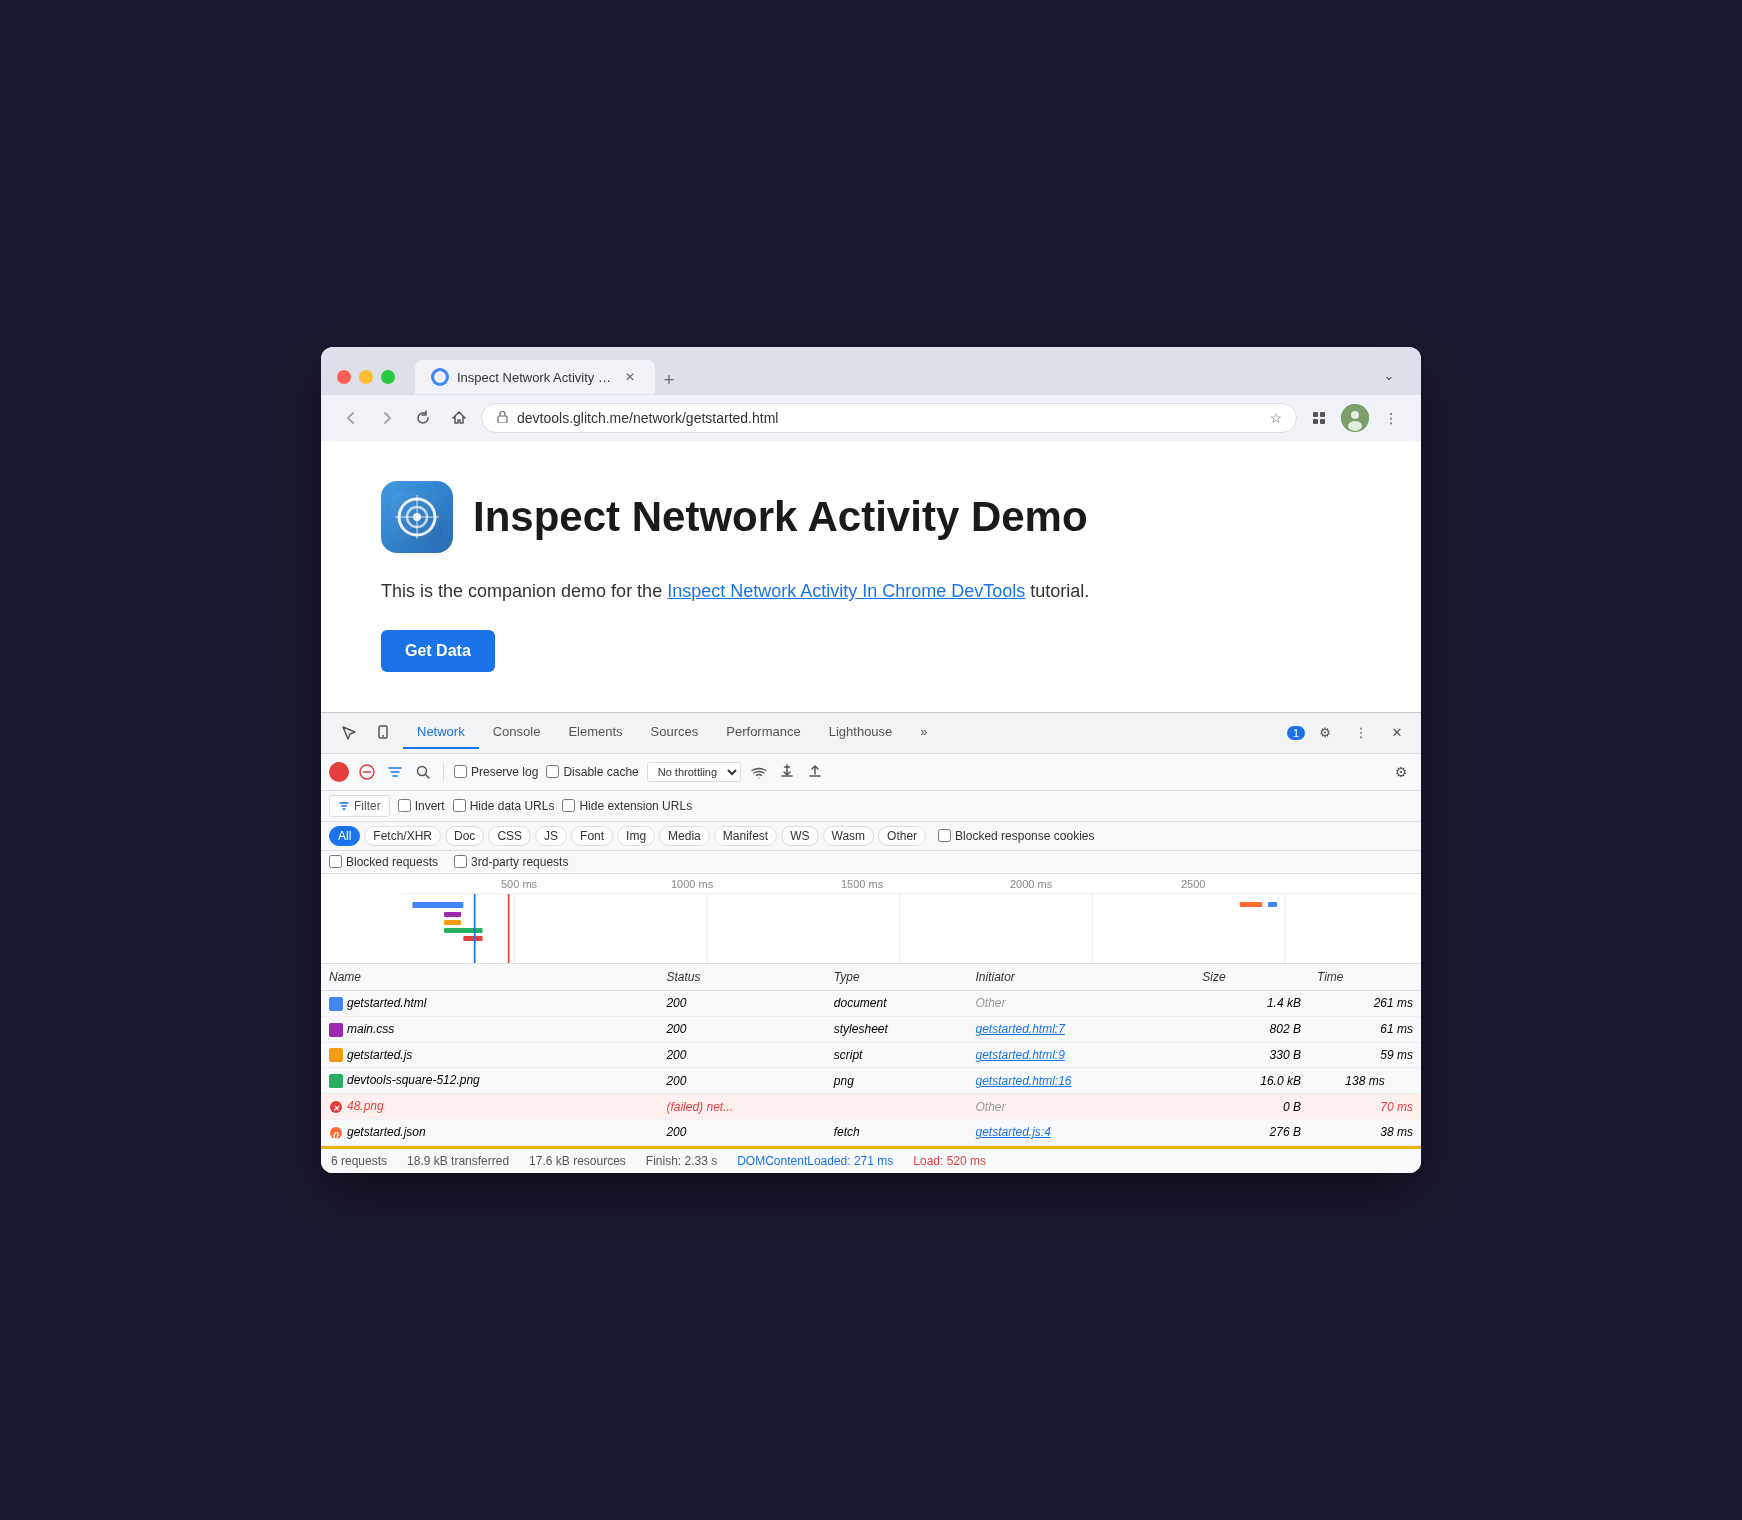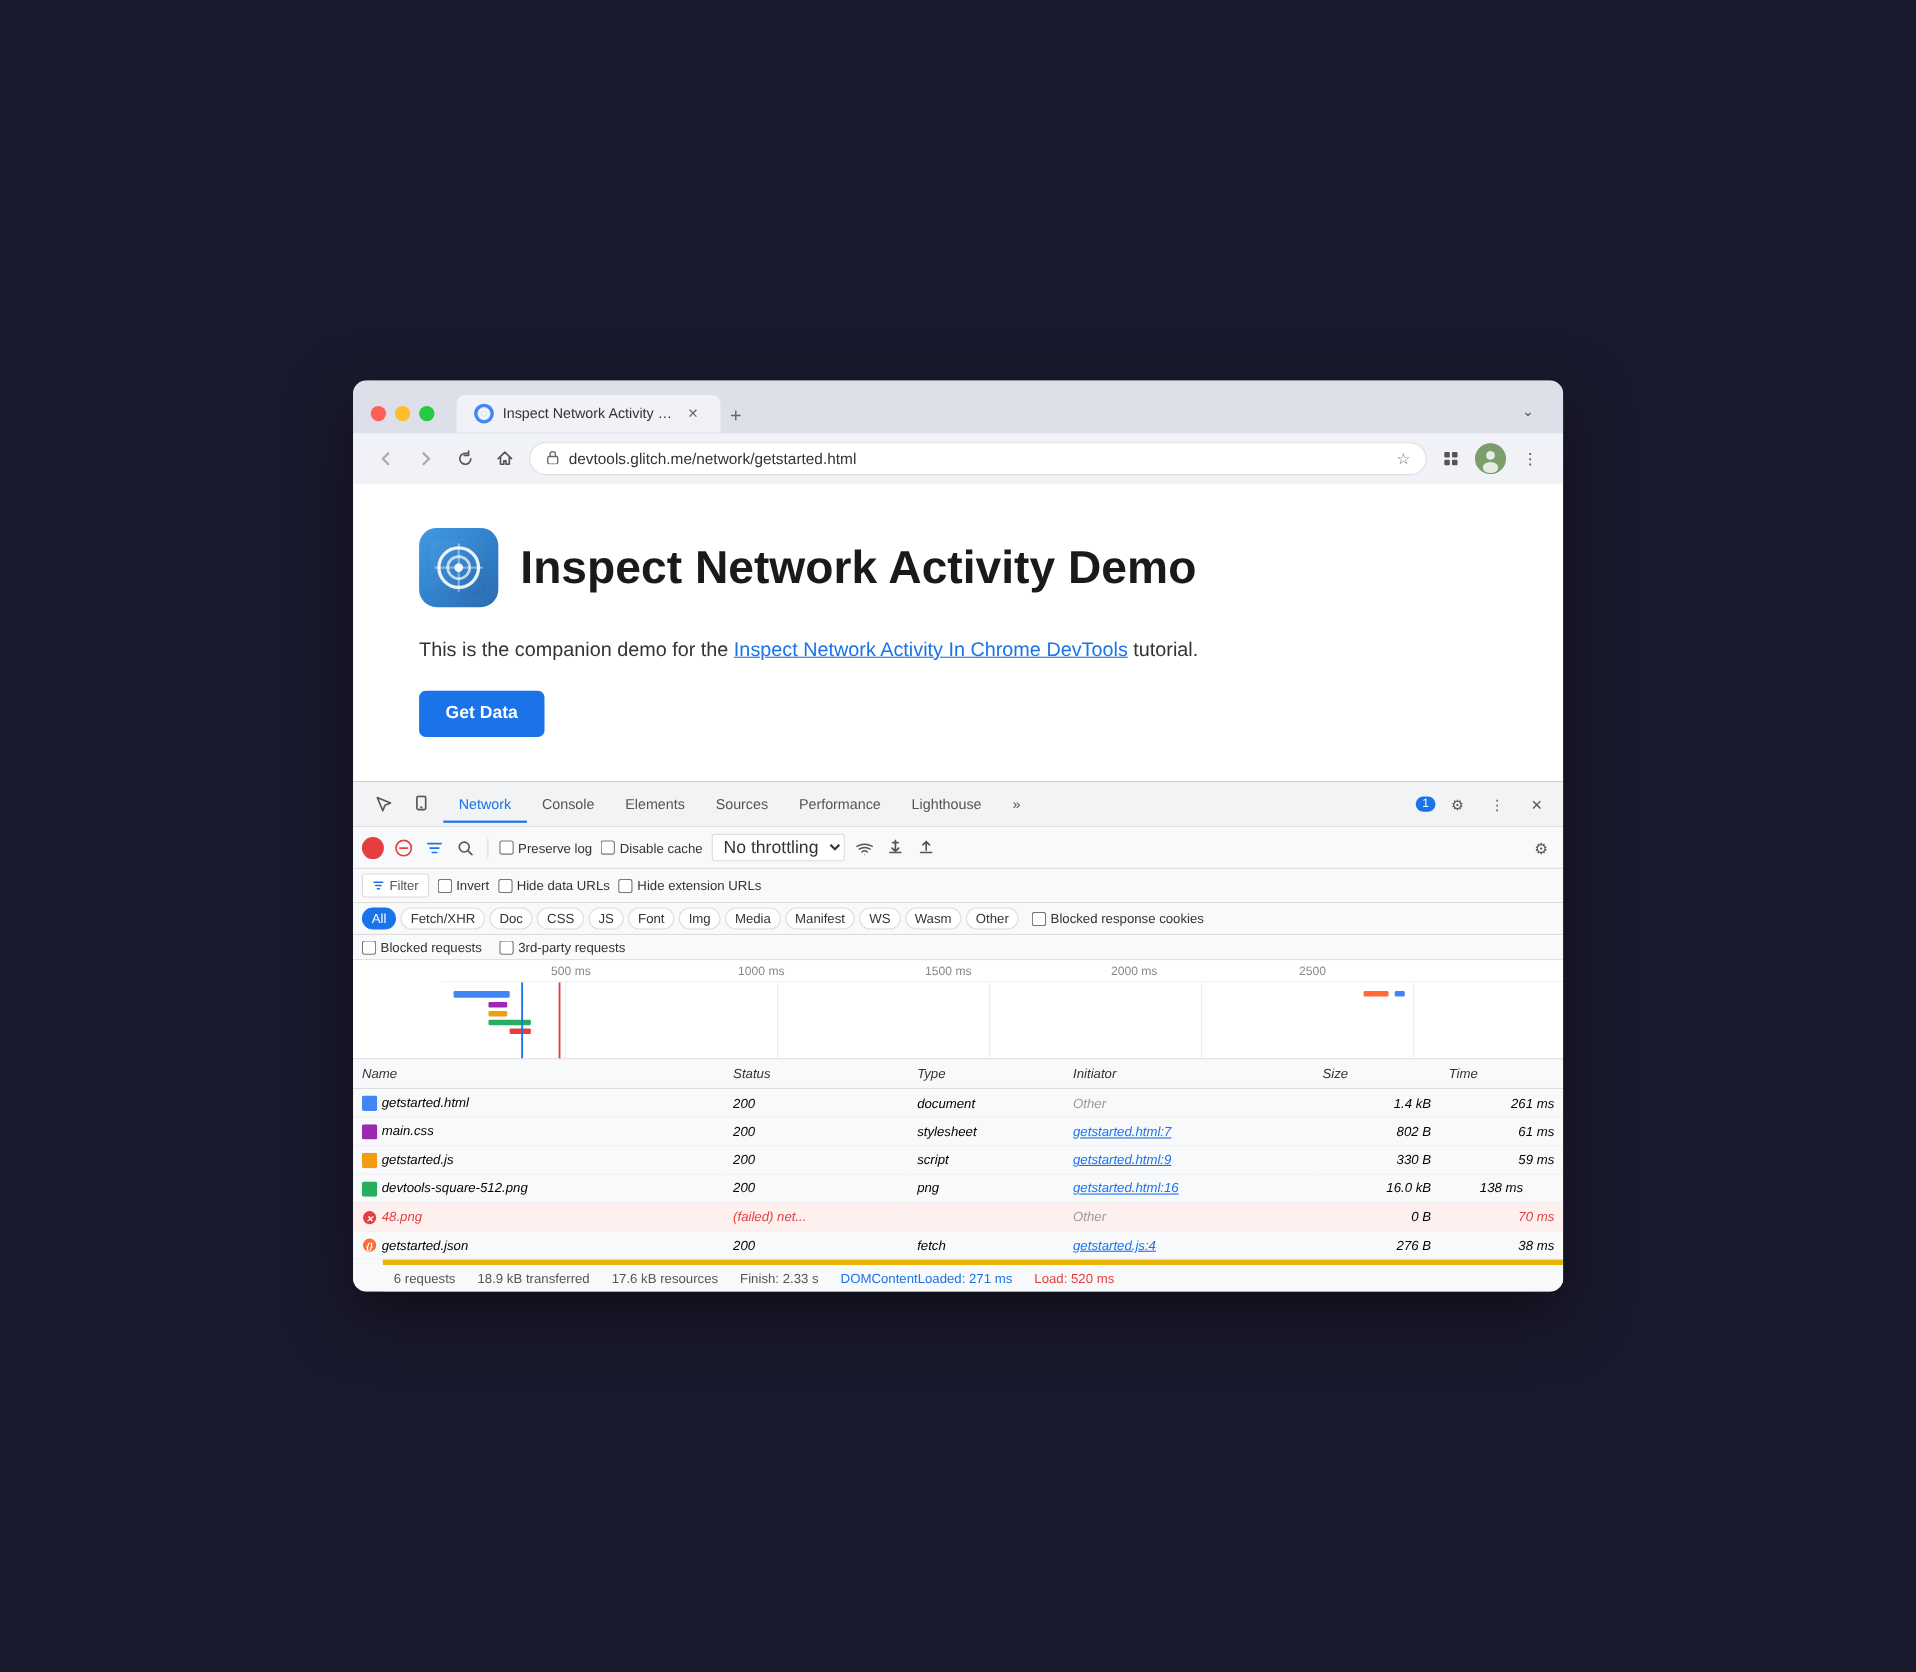--- a/index.html
+++ b/index.html
@@ -308,21 +308,21 @@
       margin: 0 2px;
     }
     .toolbar-checkbox {
       display: flex;
       align-items: center;
       gap: 4px;
       font-size: 12px;
       color: #333;
     }
     .throttle-select {
-      font-size: 16px;
+      font-size: 11px;
       padding: 2px 6px;
       border: 1px solid #ddd;
       border-radius: 3px;
       background: white;
       color: #333;
     }
     
     .filter-bar {
       display: flex;
       align-items: center;
@@ -442,27 +442,26 @@
       white-space: nowrap;
     }
     .row-error td { background: #fff0f0; }
     .status-failed { color: #e53e3e; }
     .time-slow { color: #e53e3e; }
     .initiator-link { color: #1a73e8; text-decoration: underline; cursor: pointer; }
     .initiator-other { color: #999; }
     
     .status-bar {
       background: #f8f9fa;
-      border-top: 5px solid #eab308;
+      border-top: 3px solid #eab308;
       padding: 5px 10px;
       font-size: 12px;
       color: #555;
       display: flex;
       gap: 20px;
-      margin-left: 27px;
     }
     .status-dom { color: #1a73e8; }
     .status-load { color: #e53e3e; }
     .devtools-settings-btn {
       width: 24px;
       height: 24px;
       display: flex;
       align-items: center;
       justify-content: center;
       font-size: 14px;

